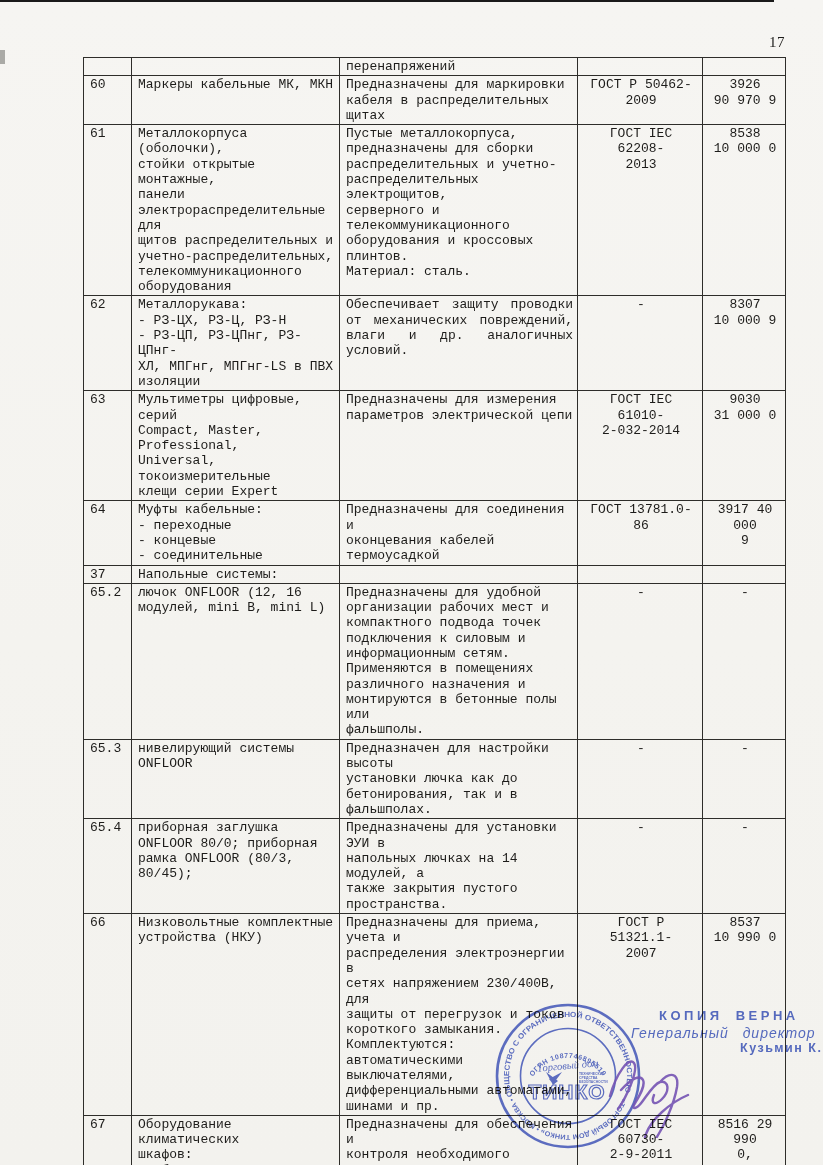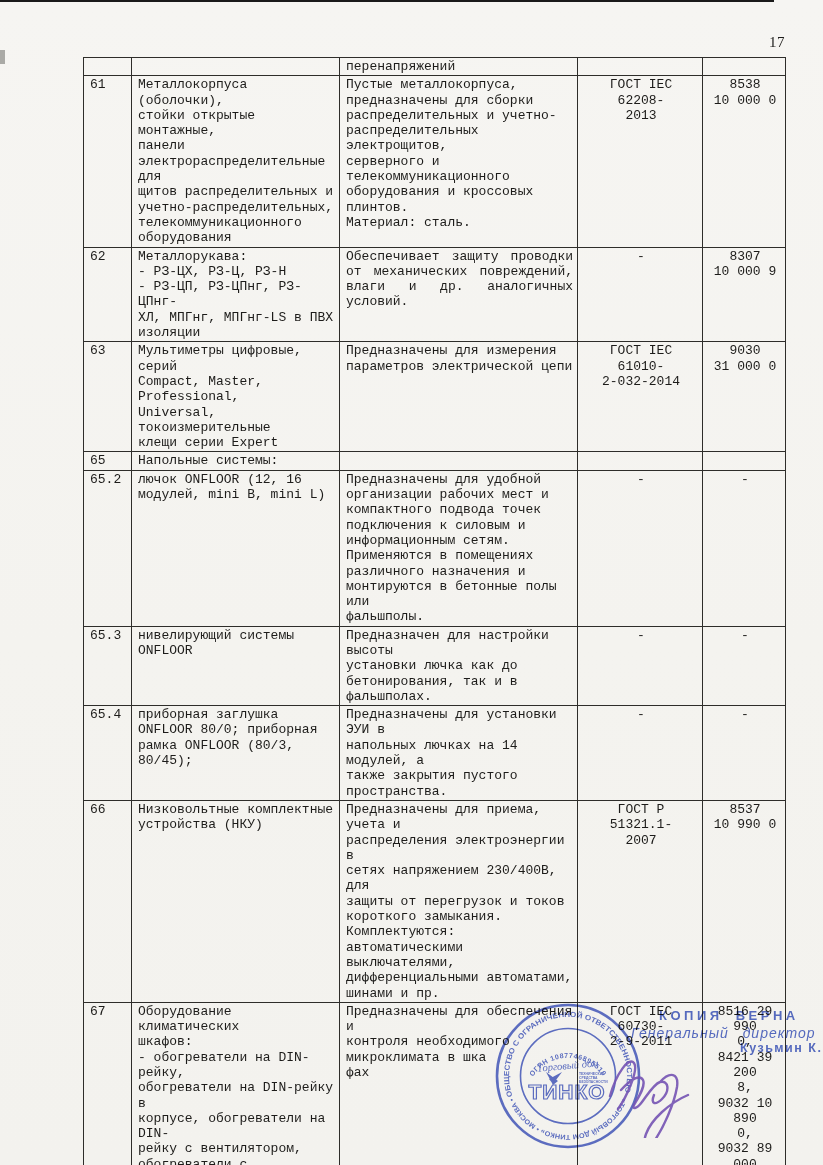--- a/index.html
+++ b/index.html
@@ -61,20 +61,30 @@
     <col style="width:125px">
       <col style="width:83px">
   </colgroup>
   <tbody>
       <tr>
         <td class="col-num"></td>
         <td class="col-name"></td>
         <td class="col-desc">перенапряжений</td>
         <td class="col-gost"></td>
         <td class="col-code"></td>
+      </tr>
+      <tr>
+        <td class="col-num">60</td>
+        <td class="col-name">Маркеры кабельные МК, МКН</td>
+        <td class="col-desc">Предназначены для маркировки
+кабеля в распределительных щитах</td>
+        <td class="col-gost">ГОСТ Р 50462-
+2009</td>
+        <td class="col-code">3926
+90 970 9</td>
       </tr>
       <tr>
         <td class="col-num">61</td>
         <td class="col-name">Металлокорпуса (оболочки),
 стойки открытые монтажные,
 панели
 электрораспределительные для
 щитов распределительных и
 учетно-распределительных,
 телекоммуникационного
@@ -111,21 +121,33 @@
 Universal, токоизмерительные
 клещи серии Expert</td>
         <td class="col-desc">Предназначены для измерения
 параметров электрической цепи</td>
         <td class="col-gost">ГОСТ IEC 61010-
 2-032-2014</td>
         <td class="col-code">9030
 31 000 0</td>
       </tr>
       <tr>
-        <td class="col-num">65</td>
+        <td class="col-num">64</td>
+        <td class="col-name">Муфты кабельные:
+- переходные
+- концевые
+- соединительные</td>
+        <td class="col-desc">Предназначены для соединения и
+оконцевания кабелей термоусадкой</td>
+        <td class="col-gost">ГОСТ 13781.0-86</td>
+        <td class="col-code">3917 40 000
+9</td>
+      </tr>
+      <tr>
+        <td class="col-num">37</td>
         <td class="col-name">Напольные системы:</td>
         <td class="col-desc"></td>
         <td class="col-gost"></td>
         <td class="col-code"></td>
       </tr>
       <tr>
         <td class="col-num">65.2</td>
         <td class="col-name">лючок ONFLOOR (12, 16
 модулей, mini B, mini L)</td>
         <td class="col-desc">Предназначены для удобной

